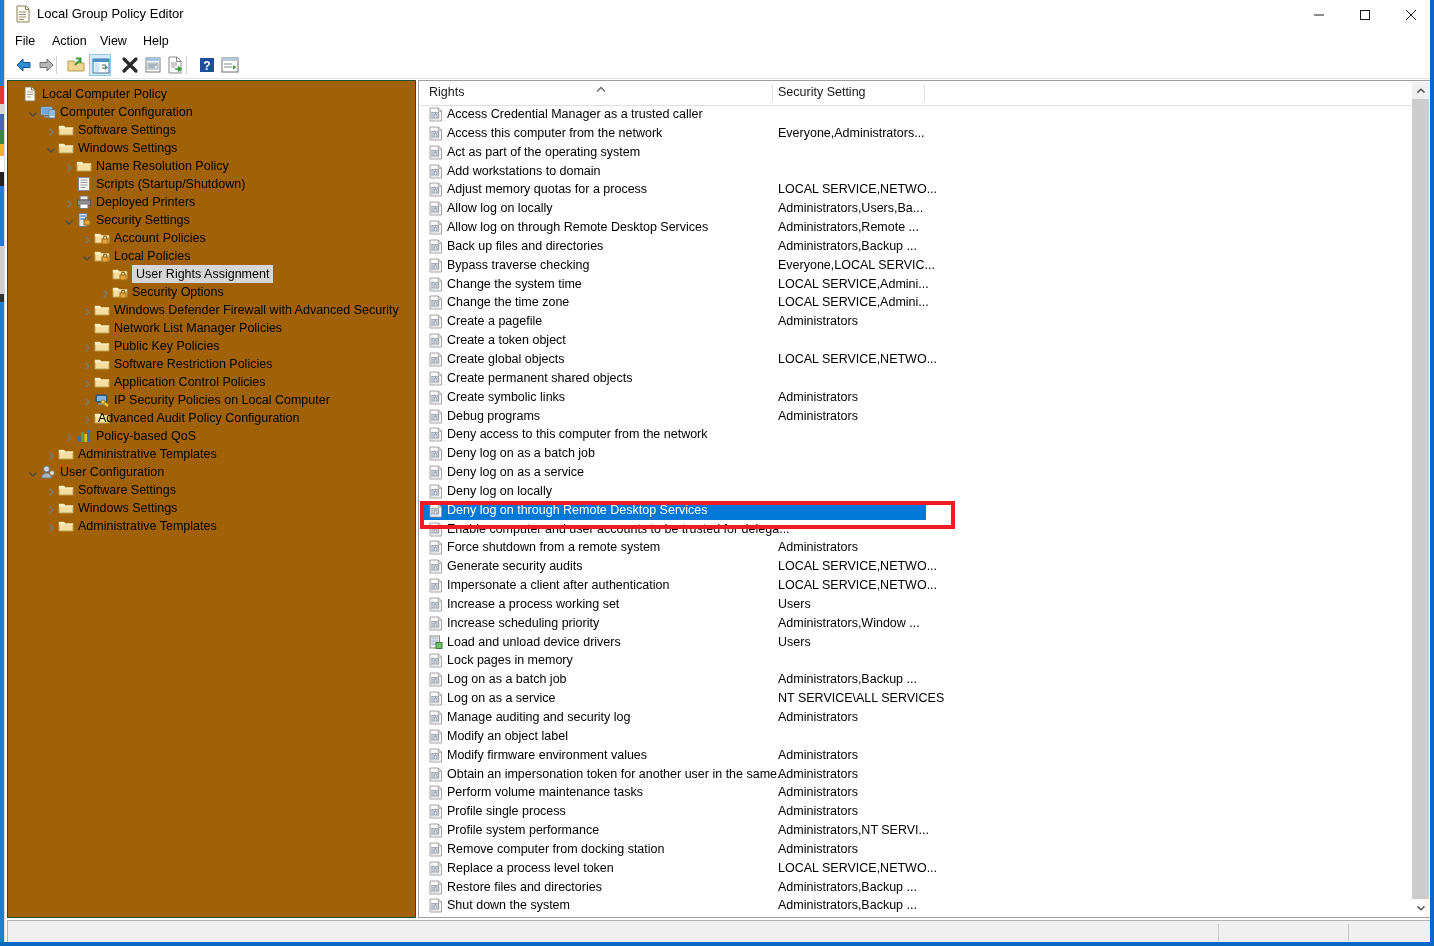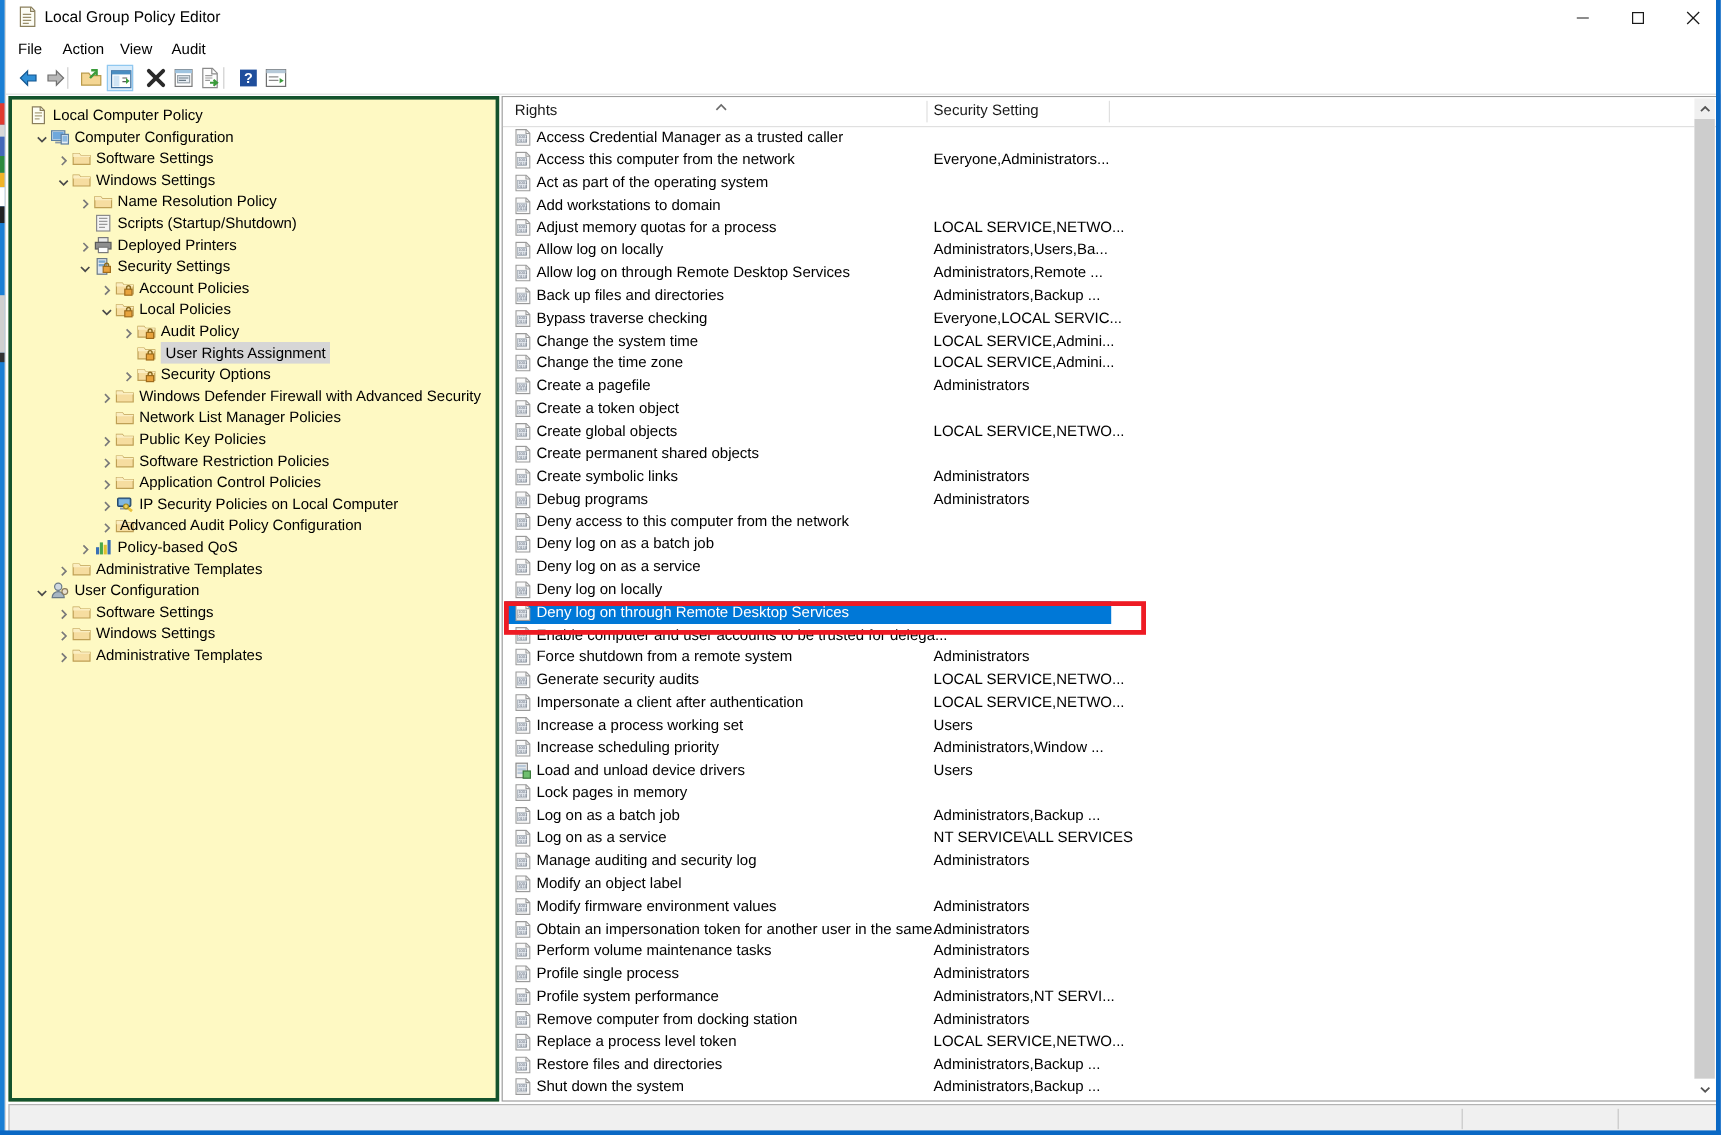--- a/index.html
+++ b/index.html
@@ -32,21 +32,21 @@
   .menu-item{position:absolute;top:2px;height:18px;line-height:18px;padding:0 7px;font-size:12.5px;color:#000;cursor:default;}
 
   
   #toolbar{position:absolute;left:0;top:52px;width:1430px;height:26px;background:#fff;border-bottom:1px solid #e2e2e2;}
   .tb{position:absolute;top:2px;width:22px;height:22px;}
   .tbsep{position:absolute;top:4px;width:1px;height:18px;background:#cfcfcf;}
   .tb.sel{background:#d9ecfb;border:1px solid #90c8f0;box-sizing:border-box;}
 
   
   #leftpane{position:absolute;left:2px;top:80px;width:409px;height:838px;
-            background:#fef9c3;border:3px solid #14532d;box-sizing:border-box;overflow:hidden;}
+            background:#a16207;border:1px solid #14532d;box-sizing:border-box;overflow:hidden;}
   #rightpane{position:absolute;left:413px;top:80px;width:1013px;height:838px;
             background:#fff;border:1px solid #9e9e9e;box-sizing:border-box;overflow:hidden;}
 
   
   #tree{position:absolute;left:0;top:4px;width:100%;}
   .trow{position:relative;height:18px;line-height:18px;white-space:nowrap;cursor:default;}
   .trow .twist{position:absolute;width:14px;height:18px;text-align:center;color:#5b5b5b;font-size:9px;}
   .trow .ticon{position:absolute;width:16px;height:16px;top:1px;}
   .trow .tlabel{position:absolute;font-size:12.5px;color:#000;top:0;}
   .trow.selected .tlabel{background:#d6d6d6;padding:0 4px;}
@@ -133,21 +133,21 @@
           <line x1="11" y1="1" x2="1" y2="11" stroke="#1a1a1a" stroke-width="1"></line>
         </svg>
     </div>
   </div>
   <div id="stray-dot"></div>
 
   <div id="menubar">
       <div class="menu-item" style="left: 3px;">File</div>
       <div class="menu-item" style="left: 40px;">Action</div>
       <div class="menu-item" style="left: 88px;">View</div>
-      <div class="menu-item" style="left: 131px;">Audit</div>
+      <div class="menu-item" style="left: 131px;">Help</div>
     </div>
 
   <div id="toolbar">
       <div class="tbsep" style="left: 51px;"></div>
       <div class="tbsep" style="left: 105px;"></div>
       <div class="tbsep" style="left: 181px;"></div>
       <div class="tb" title="Back" style="left: 8px;">
         <span style="position:absolute;left:1px;top:1px;"><svg width="20" height="20" viewBox="0 0 20 20">
             <path d="M9 4 L3 10 L9 16 L9 12.5 L16 12.5 L16 7.5 L9 7.5 Z" fill="#2f8fd6" stroke="#14568f" stroke-width="1"></path>
           </svg></span>
@@ -322,32 +322,20 @@
                 <polyline points="1.5,3.5 5,7 8.5,3.5" fill="none" stroke="#4a4a4a" stroke-width="1.4"></polyline>
               </svg></span></span>
           <span class="ticon" style="left: 86px;"><svg width="16" height="16" viewBox="0 0 16 16">
               <path d="M1 4h5l1.2 1.6H15V13H1z" fill="#f6dda0" stroke="#bfa055" stroke-width="1"></path>
               <path d="M1 4h5l1.2 1.6H15v1.2H1z" fill="#fbeec2"></path>
               <rect x="8" y="9" width="6" height="5" fill="#e8a33d" stroke="#a06c1c"></rect>
               <path d="M9.5 9V7.8a1.6 1.6 0 0 1 3.2 0V9" fill="none" stroke="#8a6a20" stroke-width="1.2"></path>
             </svg></span>
           <span class="tlabel" style="left: 106px;">Local Policies</span>
         </div>
-        <div class="trow">
-          <span class="twist" style="left: 90px;"><span style="display:inline-block;margin-top:4px;"><svg width="10" height="10" viewBox="0 0 10 10">
-                <polyline points="3.5,1.5 7,5 3.5,8.5" fill="none" stroke="#7a7a7a" stroke-width="1.4"></polyline>
-              </svg></span></span>
-          <span class="ticon" style="left: 104px;"><svg width="16" height="16" viewBox="0 0 16 16">
-              <path d="M1 4h5l1.2 1.6H15V13H1z" fill="#f6dda0" stroke="#bfa055" stroke-width="1"></path>
-              <path d="M1 4h5l1.2 1.6H15v1.2H1z" fill="#fbeec2"></path>
-              <rect x="8" y="9" width="6" height="5" fill="#e8a33d" stroke="#a06c1c"></rect>
-              <path d="M9.5 9V7.8a1.6 1.6 0 0 1 3.2 0V9" fill="none" stroke="#8a6a20" stroke-width="1.2"></path>
-            </svg></span>
-          <span class="tlabel" style="left: 124px;">Audit Policy</span>
-        </div>
         <div class="trow selected">
           <span class="twist" style="left: 90px;"><span style="display:inline-block;margin-top:4px;"></span></span>
           <span class="ticon" style="left: 104px;"><svg width="16" height="16" viewBox="0 0 16 16">
               <path d="M1 4h5l1.2 1.6H15V13H1z" fill="#f6dda0" stroke="#bfa055" stroke-width="1"></path>
               <path d="M1 4h5l1.2 1.6H15v1.2H1z" fill="#fbeec2"></path>
               <rect x="8" y="9" width="6" height="5" fill="#e8a33d" stroke="#a06c1c"></rect>
               <path d="M9.5 9V7.8a1.6 1.6 0 0 1 3.2 0V9" fill="none" stroke="#8a6a20" stroke-width="1.2"></path>
             </svg></span>
           <span class="tlabel" style="left: 124px; text-align: center;">User Rights Assignment</span>
         </div>

